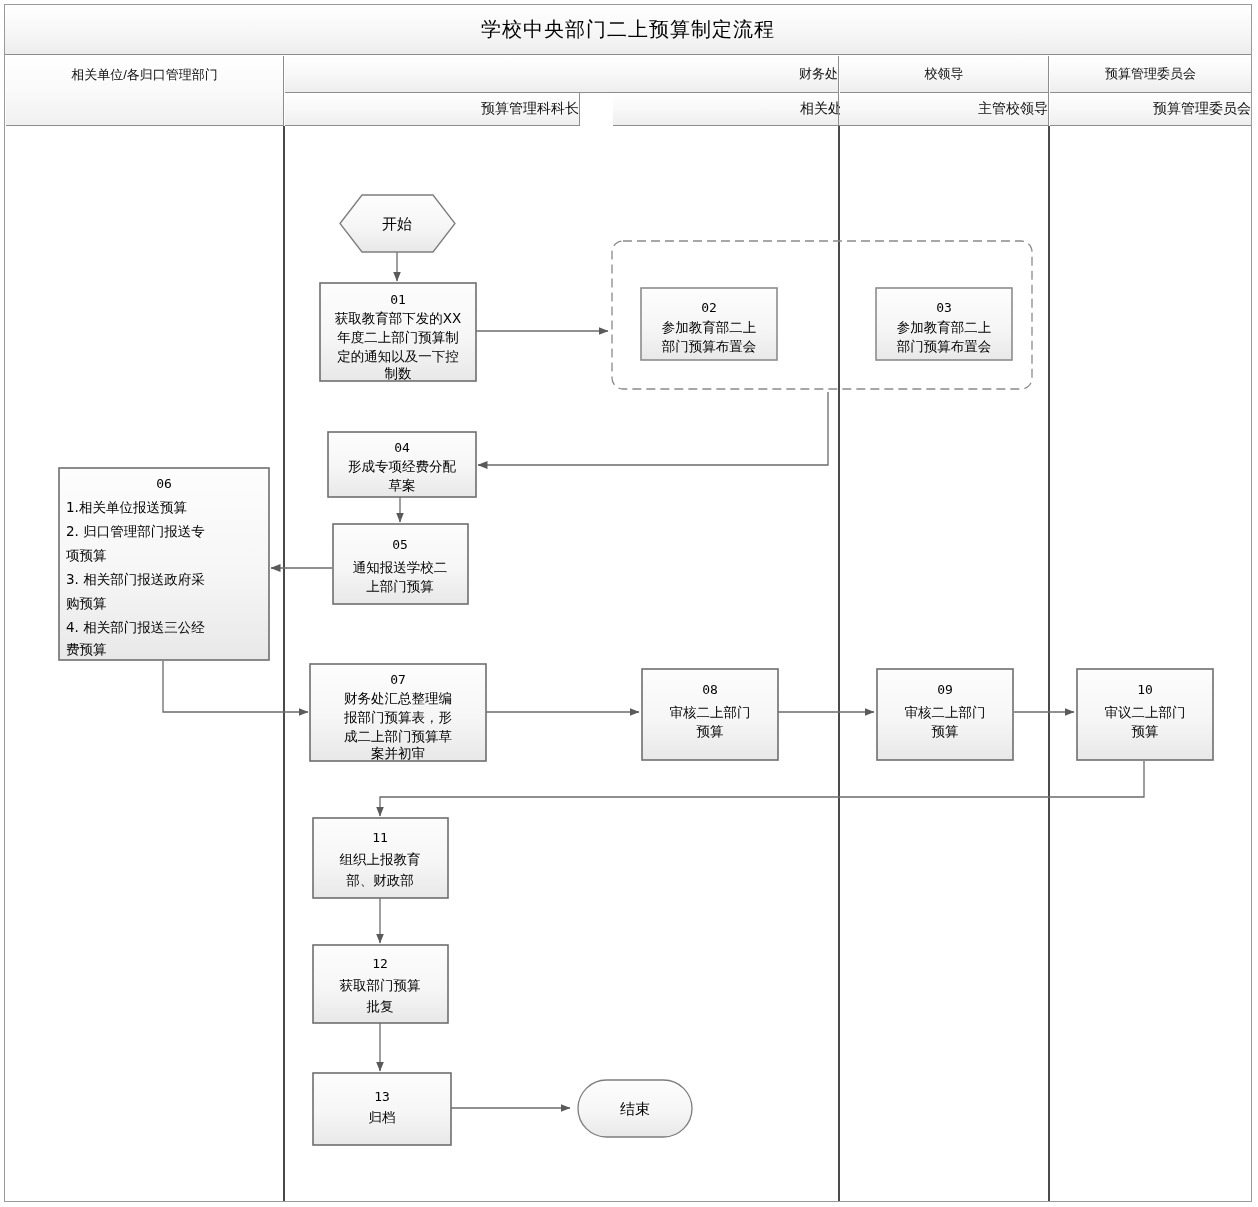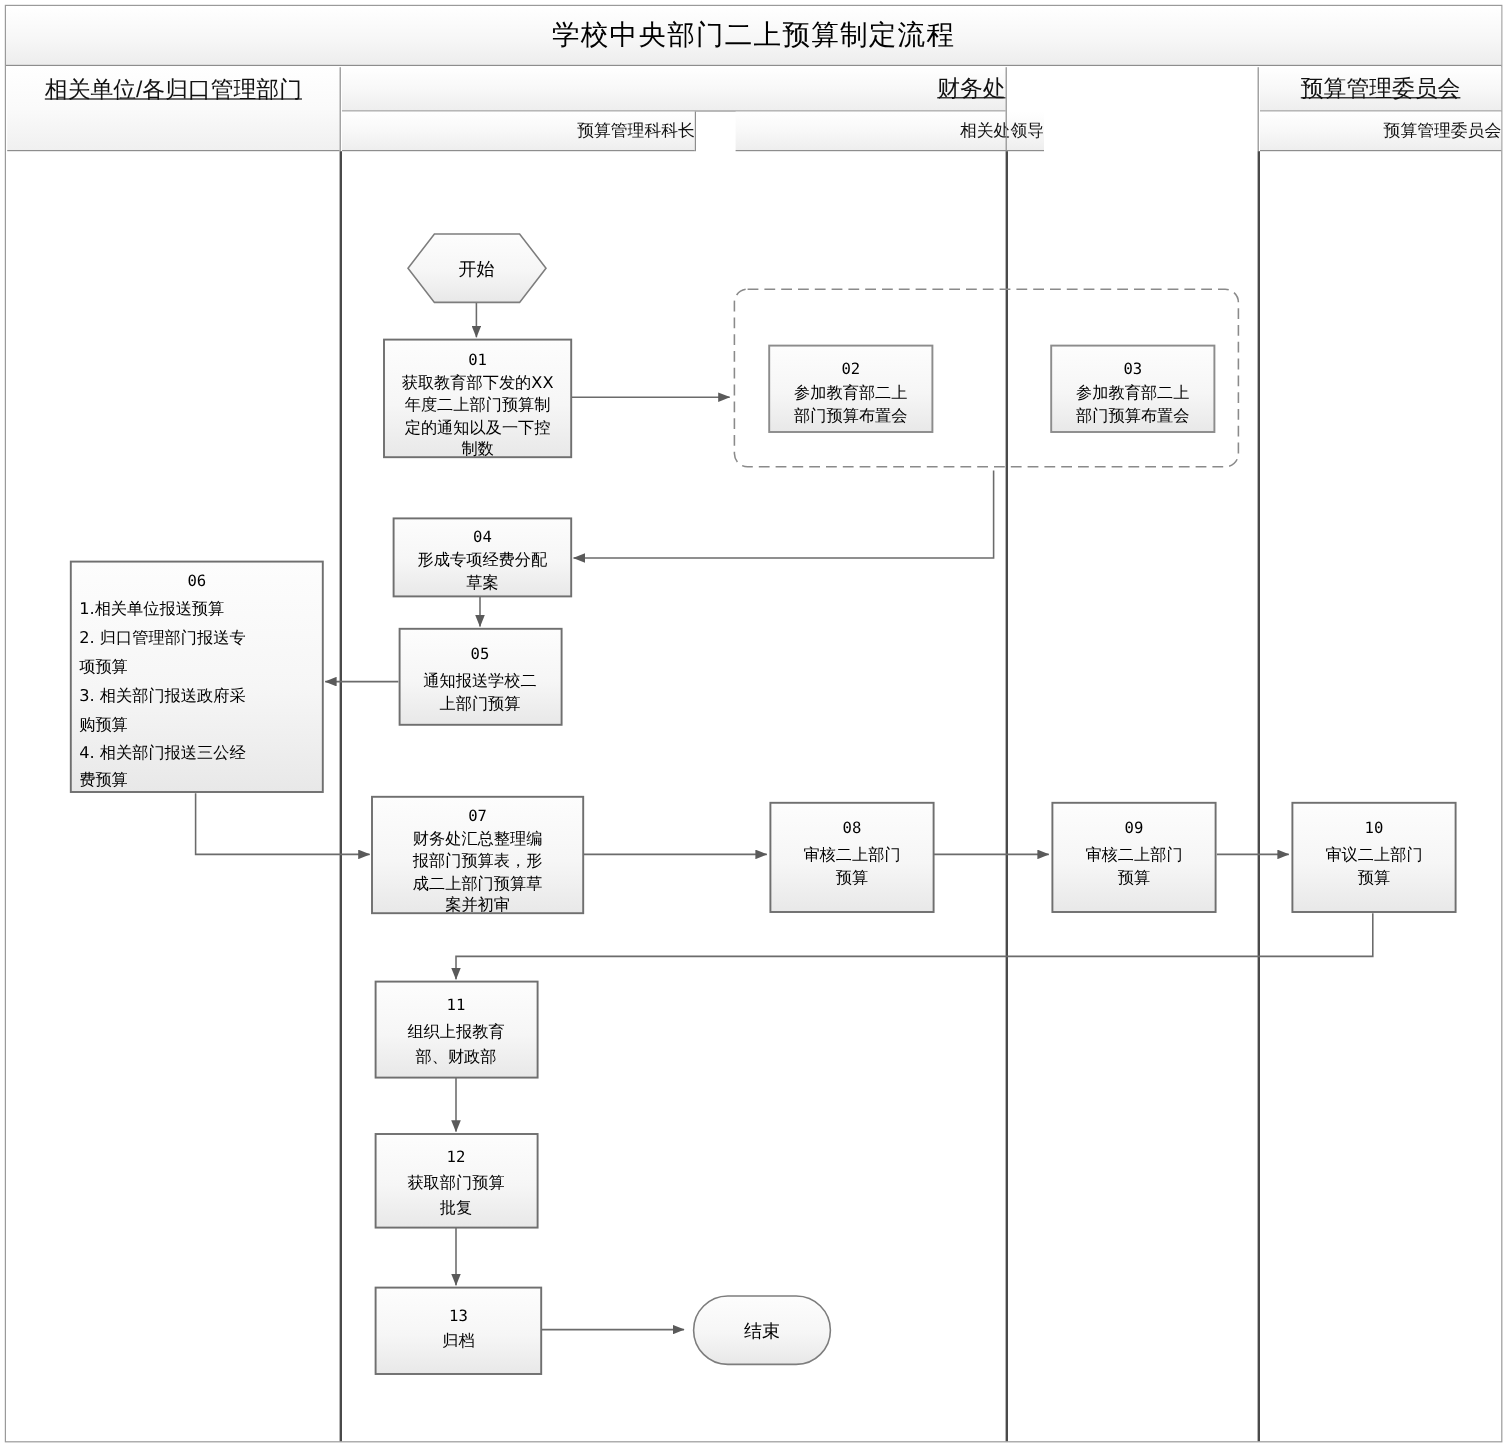--- a/index.html
+++ b/index.html
@@ -4,26 +4,26 @@
 <style>
   html,body{margin:0;padding:0;background:#ffffff;}
   body{font-family:"Liberation Sans","DejaVu Sans",sans-serif;}
   #page{position:relative;width:1258px;height:1207px;overflow:hidden;background:#fff;}
   .outer-frame{position:absolute;left:4px;top:4px;width:1248px;height:1198px;border:1px solid #9a9a9a;box-sizing:border-box;background:#fff;}
   
   .title-bar{position:absolute;left:5px;top:5px;width:1246px;height:50px;
     background:linear-gradient(to bottom,#ffffff 0%,#f7f7f7 55%,#ededed 100%);
     border-bottom:1px solid #8d8d8d;box-sizing:border-box;
     display:flex;align-items:center;justify-content:center;}
-  .title-text{font-size:23px;color:#000;letter-spacing:1px;font-family:Liberation Serif, serif;}
+  .title-text{font-size:20px;color:#000;letter-spacing:1px;font-family:Liberation Serif, serif;}
   
   .lane-hdr-row1{position:absolute;top:56px;height:37px;
     background:linear-gradient(to bottom,#ffffff 0%,#f8f8f8 50%,#eeeeee 100%);
     border-bottom:1px solid #8d8d8d;box-sizing:border-box;
-    display:flex;align-items:center;justify-content:center;font-size:19px;color:#111;text-decoration:underline;}
+    display:flex;align-items:center;justify-content:center;font-size:13px;color:#111;}
   .lane-hdr-row2{position:absolute;top:93px;height:33px;
     background:linear-gradient(to bottom,#ffffff 0%,#f8f8f8 50%,#eeeeee 100%);
     border-bottom:1px solid #8d8d8d;box-sizing:border-box;
     display:flex;align-items:center;justify-content:flex-end;font-size:14px;color:#111;}
   .vsep{position:absolute;width:1px;background:#8d8d8d;}
   .vsep-dark{position:absolute;width:2px;background:#4a4a4a;}
   .hdr-blank{position:absolute;top:56px;height:70px;
     background:linear-gradient(to bottom,#ffffff 0%,#fafafa 50%,#f0f0f0 100%);
     border-bottom:1px solid #8d8d8d;box-sizing:border-box;}
   
@@ -42,29 +42,35 @@
     <span class="title-text">学校中央部门二上预算制定流程</span>
   </div>
 
   <div class="hdr-blank" style="left:6px;width:277px;"></div>
   <div class="lane-hdr-row1" style="left:6px;width:277px;border-bottom:none;background:none;">
     <span>相关单位/各归口管理部门</span>
   </div>
   <div class="lane-hdr-row1" style="left:285px;width:553px;justify-content:flex-end;">
     <span>财务处</span>
   </div>
+  <div class="lane-hdr-row1" style="left:840px;width:208px;">
+    <span>校领导</span>
+  </div>
   <div class="lane-hdr-row1" style="left:1050px;width:201px;">
     <span>预算管理委员会</span>
   </div>
 
   <div class="lane-hdr-row2" style="left:285px;width:294px;">
     <span>预算管理科科长</span>
   </div>
   <div class="lane-hdr-row2" style="left:581px;width:257px;margin-left:32px;">
     <span>相关处领导</span>
+  </div>
+  <div class="lane-hdr-row2" style="left:840px;width:208px;">
+    <span>主管校领导</span>
   </div>
   <div class="lane-hdr-row2" style="left:1050px;width:201px;">
     <span>预算管理委员会</span>
   </div>
 
   <div class="vsep" style="left:283px;top:56px;height:70px;"></div>
   <div class="vsep" style="left:579px;top:93px;height:33px;"></div>
   <div class="vsep" style="left:838px;top:56px;height:70px;"></div>
   <div class="vsep" style="left:1048px;top:56px;height:70px;"></div>
 

